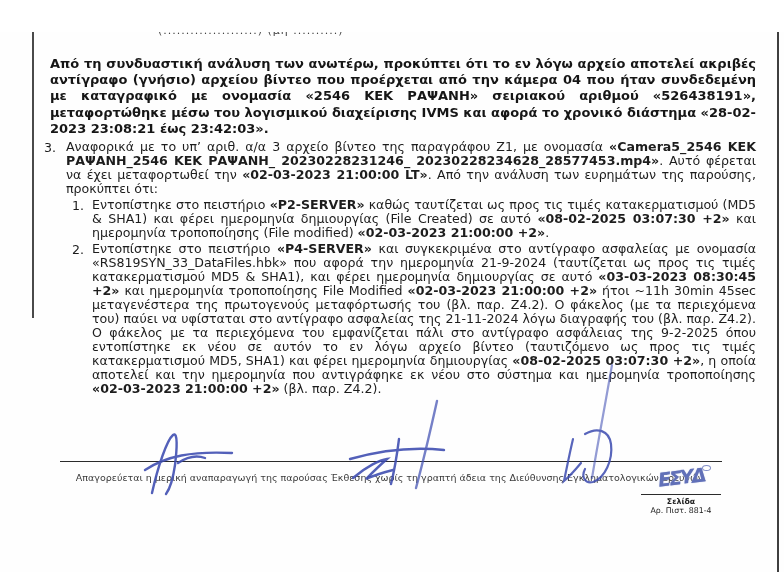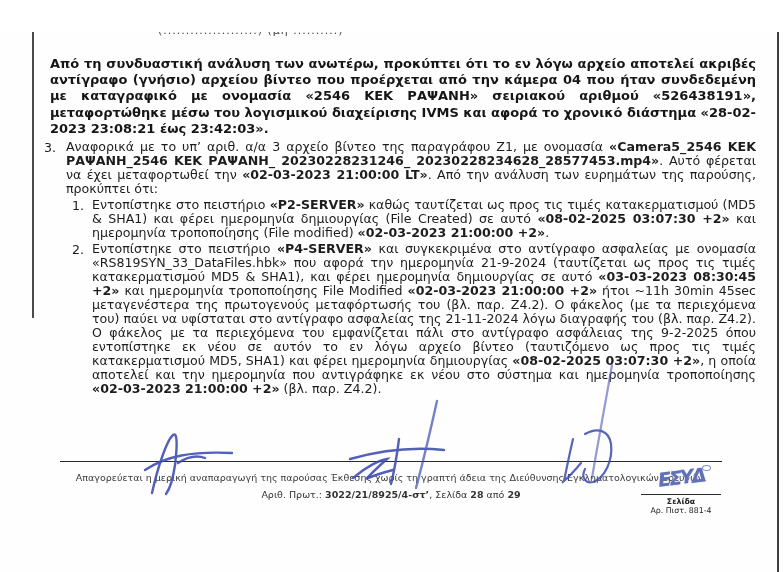--- a/index.html
+++ b/index.html
@@ -67,21 +67,20 @@
 
     <div class="li sub">
       <span class="marker">2.</span>
       <div class="litext"><span>Εντοπίστηκε στο πειστήριο </span><span class="b">«P4-SERVER»</span><span> και συγκεκριμένα στο αντίγραφο ασφαλείας με ονομασία «RS819SYN_33_DataFiles.hbk» που αφορά την ημερομηνία 21-9-2024 (ταυτίζεται ως προς τις τιμές κατακερματισμού MD5 &amp; SHA1), και φέρει ημερομηνία δημιουργίας σε αυτό </span><span class="b">«03-03-2023  08:30:45 +2»</span><span> και ημερομηνία τροποποίησης File Modified </span><span class="b">«02-03-2023  21:00:00 +2»</span><span> ήτοι ~11h 30min 45sec μεταγενέστερα της πρωτογενούς μεταφόρτωσής του (βλ. παρ. Ζ4.2). Ο φάκελος (με τα περιεχόμενα του) παύει να υφίσταται στο αντίγραφο ασφαλείας της 21-11-2024 λόγω διαγραφής του (βλ. παρ. Ζ4.2). Ο φάκελος με τα περιεχόμενα του εμφανίζεται πάλι στο αντίγραφο ασφάλειας της 9-2-2025 όπου εντοπίστηκε εκ νέου σε αυτόν το εν λόγω αρχείο βίντεο (ταυτιζόμενο ως προς τις τιμές κατακερματισμού MD5, SHA1) και φέρει ημερομηνία δημιουργίας </span><span class="b">«08-02-2025 03:07:30 +2»</span><span>, η οποία αποτελεί και την ημερομηνία που αντιγράφηκε εκ νέου στο σύστημα και ημερομηνία τροποποίησης </span><span class="b">«02-03-2023  21:00:00 +2»</span><span> (βλ. παρ. Ζ4.2).</span></div>
     </div>
   </div>
 
   <div class="footer-rule"></div>
   <div class="footer-text">
     <div class="line1">Απαγορεύεται η μερική αναπαραγωγή της παρούσας Έκθεσης χωρίς τη γραπτή άδεια της Διεύθυνσης Εγκληματολογικών Ερευνών.</div>
-    <div class="line2"><span>Αριθ. Πρωτ.: </span><span class="b">3022/21/8925/4-στ’</span><span>, Σελίδα </span><span class="b">28</span><span> από </span><span class="b">29</span></div>
   </div>
 
   <svg class="sig-overlay" viewBox="0 0 784 572">
     <g stroke="#3c4bb0" stroke-width="2.4" fill="none" stroke-linecap="round" opacity="0.88">
       <path d="M152,461 C158,434 167,408 173,403 C178,399 177,417 175,433 C173,447 169,458 166,462"></path>
       <path d="M145,438 C166,424 192,419 232,421"></path>
       <path d="M178,431 C187,425 197,423 205,426"></path>
     </g>
     <g stroke="#3c4bb0" stroke-width="2.4" fill="none" stroke-linecap="round" opacity="0.88">
       <path d="M437,369 C431,396 423,430 416,456" opacity="0.8"></path>

